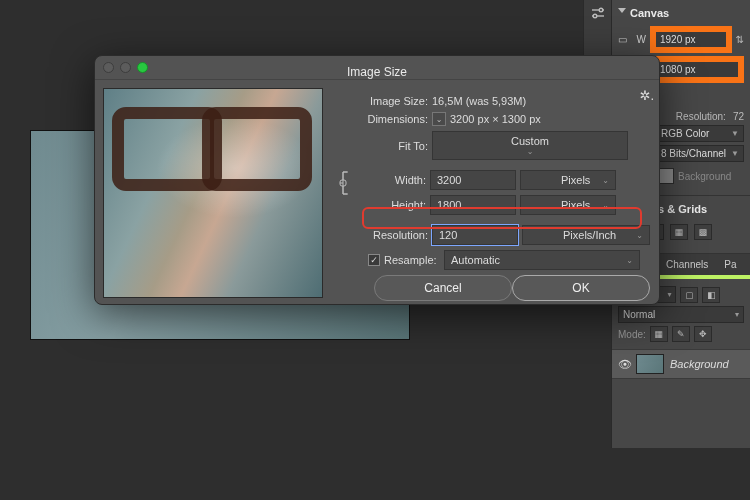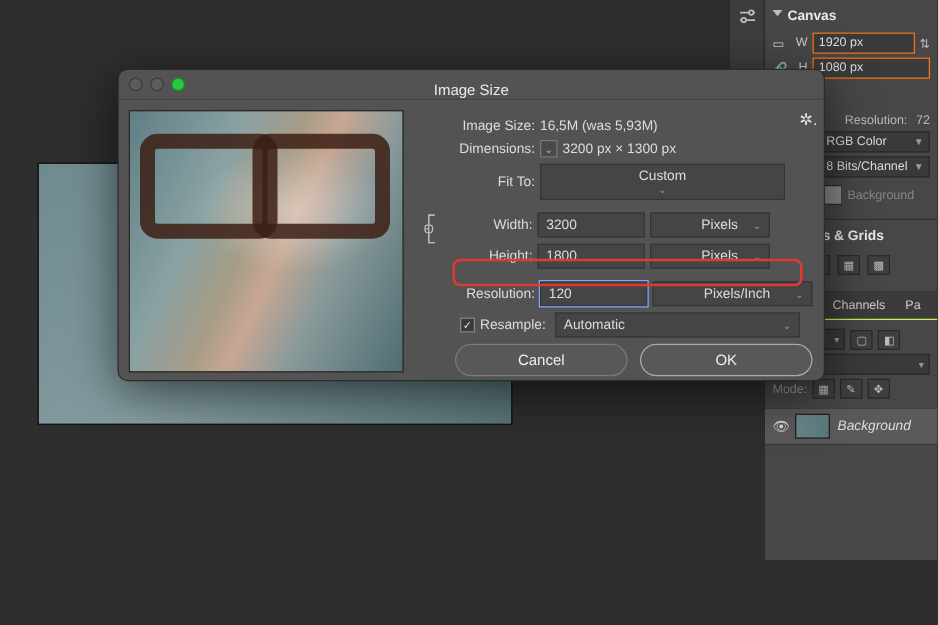--- a/index.html
+++ b/index.html
@@ -6,28 +6,28 @@
   body { width: 750px; height: 500px; background: #2e2e2e; overflow: hidden; position: relative; color: #ddd; font-size: 11px; }
   .canvas-area { position: absolute; left: 0; top: 0; right: 139px; bottom: 0; background: #2e2e2e; }
   .doc-thumb { position: absolute; left: 30px; top: 130px; width: 380px; height: 210px; background: linear-gradient(120deg,#6f8a8f 0%,#87a0a4 40%,#5a7679 100%); border: 1px solid #111; }
   .right-panel { position: absolute; right: 0; top: 0; width: 139px; height: 448px; background: #474747; border-left: 1px solid #2a2a2a; }
   .panel-section { padding: 4px 6px 8px 6px; border-bottom: 1px solid #333; position: relative; }
   .panel-header { font-size: 11px; font-weight: 600; color: #eaeaea; padding: 3px 0 4px 12px; position: relative; }
   .panel-header .chev { position: absolute; left: 0; top: 4px; }
   .chev { display: inline-block; width: 0; height: 0; border-left: 4px solid transparent; border-right: 4px solid transparent; border-top: 5px solid #bbb; }
   .row { display: flex; align-items: center; margin: 3px 0; gap: 4px; font-size: 10px; color: #ccc; }
   .row .lbl { width: 12px; text-align: right; }
-  .numbox { flex: 1; background: #3a3a3a; border: 1px solid #f97316; padding: 2px 4px; color: #ddd; font-size: 10px; }
+  .numbox { flex: 1; background: #3a3a3a; border: 6px solid #f97316; padding: 2px 4px; color: #ddd; font-size: 10px; }
   .iconbtn { width: 18px; height: 16px; background: #3f3f3f; border: 1px solid #2b2b2b; display: inline-flex; align-items: center; justify-content: center; font-size: 9px; color: #bbb; }
   .small-txt { font-size: 10px; color: #bbb; }
   .mode-row { display: flex; align-items: center; gap: 4px; margin: 3px 0; }
   .mode-row .lbl2 { width: 34px; text-align: right; font-size: 10px; color: #bbb; }
   .select-small { flex: 1; background: #3a3a3a; border: 1px solid #2a2a2a; padding: 2px 4px; color: #ddd; font-size: 10px; display: flex; justify-content: space-between; align-items: center; }
   .select-small .caret { font-size: 8px; color: #999; }
-  .layers-tabs { display: flex; background: #3b3b3b; border-bottom: 1px solid #bef264; }
+  .layers-tabs { display: flex; background: #3b3b3b; border-bottom: 4px solid #bef264; }
   .layers-tabs div { padding: 5px 8px; font-size: 10px; color: #ccc; }
   .layers-tabs .active { background: #474747; }
   .layer-controls { padding: 4px 6px; }
   .layer-row { display: flex; align-items: center; padding: 4px 6px; background: #5a5a5a; border-top: 1px solid #3a3a3a; border-bottom: 1px solid #3a3a3a; gap: 6px; }
   .eye { width: 12px; height: 12px; color: #ddd; }
   .thumb { width: 28px; height: 20px; background: linear-gradient(120deg,#6f8a8f,#5a7679); border: 1px solid #222; }
   .italic { font-style: italic; }
   .dialog { position: absolute; left: 94px; top: 55px; width: 566px; height: 250px; background: #535353; border: 1px solid #2b2b2b; border-radius: 8px; box-shadow: 0 10px 40px rgba(0,0,0,.6); }
   .titlebar { height: 24px; display: flex; align-items: flex-end; justify-content: center; position: relative; border-bottom: 1px solid #444; }
   .titlebar .title { font-size: 12px; color: #eaeaea; }
@@ -55,21 +55,21 @@
   .sel .caret { font-size: 8px; color: #999; }
   .sel.fit { width: 196px; flex-direction: column; }
   .sel.unit { width: 96px; padding-left: 40px; }
   .sel.auto { width: 196px; }
   .inp { background: #454545; border: 1px solid #353535; padding: 3px 6px; color: #ddd; font-size: 11px; width: 86px; }
   .inp.focus { outline: 1px solid #7da7ff; }
   .chk { width: 12px; height: 12px; border: 1px solid #888; background: #3a3a3a; display: inline-flex; align-items: center; justify-content: center; font-size: 9px; color: #ddd; }
   .link-icon { width: 16px; height: 32px; margin-top: 2px; display: flex; align-items: center; justify-content: center; }
   .link-icon svg { stroke: #bbb; }
   .gear { position: absolute; right: 10px; top: 8px; color: #ddd; font-size: 13px; }
-  .btns { display: flex; gap: 10px; margin-top: 0; justify-content: flex-end; }
+  .btns { display: flex; gap: 0; margin-top: 0; justify-content: flex-end; }
   .btn { width: 138px; padding: 5px 0; text-align: center; border-radius: 14px; border: 1px solid #7a7a7a; background: #585858; font-size: 12px; color: #eee; }
   .btn.ok { border-color: #aaa; }
   .hl { position: absolute; border: 2px solid #e03b2f; border-radius: 6px; pointer-events: none; }
   .toolstrip { position: absolute; right: 139px; top: 0; width: 28px; height: 240px; background: #3d3d3d; border-left: 1px solid #2a2a2a; }
   .toolstrip .tool { width: 28px; height: 26px; display: flex; align-items: center; justify-content: center; color: #bbb; font-size: 13px; }
   .grid9 { width: 14px; height: 14px; display: grid; grid-template-columns: repeat(3,1fr); grid-template-rows: repeat(3,1fr); gap: 1px; }
   .grid9 span { background: #bbb; }
 </style>
 </head>
 <body>

